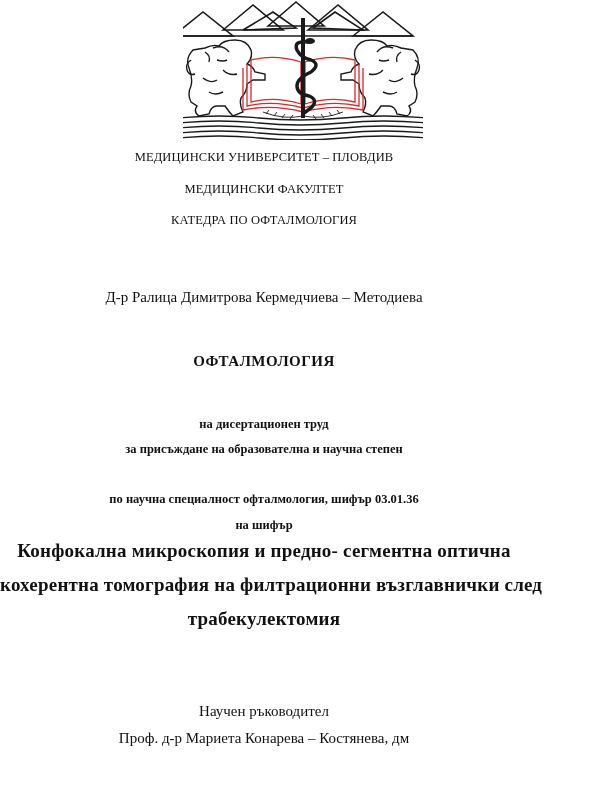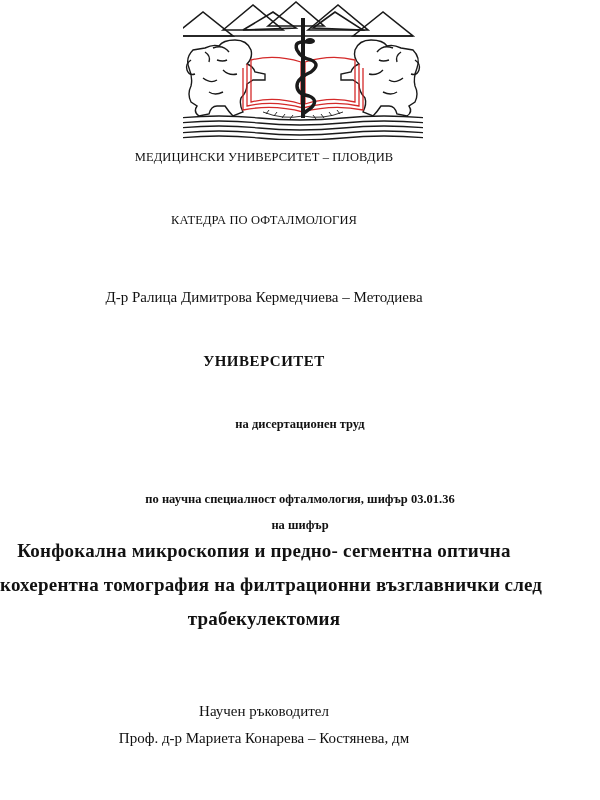--- a/index.html
+++ b/index.html
@@ -29,21 +29,21 @@
     .logo {
       position: absolute;
       left: 183px;
       top: 0;
       width: 240px;
       height: 140px;
     }
     .hdr { font-size: 12.5px; letter-spacing: 0.1px; }
     .author { font-size: 15px; font-weight: normal; }
     .kind { font-size: 15px; font-weight: bold; letter-spacing: 0.5px; }
-    .sub { font-size: 12.5px; font-weight: bold; padding-left: 36px; }
+    .sub { font-size: 12.5px; font-weight: bold; }
     .title { font-size: 19px; font-weight: bold; letter-spacing: 0.2px; }
     .sup { font-size: 15px; }
   </style>
 </head>
 <body>
 
 <div class="page">
 
   <svg class="logo" viewBox="0 0 240 140" xmlns="http://www.w3.org/2000/svg">
 
@@ -94,27 +94,29 @@
     <g fill="none" stroke="#1a1a1a" stroke-width="1.3">
       <path d="M-4,118 q40,-4 80,0 q40,4 84,0 q40,-4 84,0"></path>
       <path d="M-4,123 q40,-4 80,0 q40,4 84,0 q40,-4 84,0"></path>
       <path d="M-4,128 q40,-4 80,0 q40,4 84,0 q40,-4 84,0"></path>
       <path d="M-4,133 q40,-4 80,0 q40,4 84,0 q40,-4 84,0"></path>
       <path d="M-4,138 q40,-4 80,0 q40,4 84,0 q40,-4 84,0"></path>
     </g>
   </svg>
 
   <div class="line hdr" style="top:150px;">МЕДИЦИНСКИ УНИВЕРСИТЕТ – ПЛОВДИВ</div>
+  <div class="line hdr" style="top:182px;">МЕДИЦИНСКИ ФАКУЛТЕТ</div>
   <div class="line hdr" style="top:213px;">КАТЕДРА ПО ОФТАЛМОЛОГИЯ</div>
 
   <div class="line author" style="top:289px;">Д-р Ралица Димитрова Кермедчиева – Методиева</div>
 
-  <div class="line kind" style="top:353px;">УНИВЕРСИТЕТ</div>
+  <div class="line kind" style="top:353px;">ОФТАЛМОЛОГИЯ</div>
 
   <div class="line sub" style="top:417px;">на дисертационен труд</div>
+  <div class="line sub" style="top:442px;">за присъждане на образователна и научна степен</div>
   <div class="line sub" style="top:492px;">по научна специалност офталмология, шифър 03.01.36</div>
   <div class="line sub" style="top:518px;">на шифър</div>
 
   <div class="line title" style="top:540px;">Конфокална микроскопия и предно- сегментна оптична</div>
   <div class="line title" style="top:574px;">кохерентна томография на филтрационни възглавнички след</div>
   <div class="line title" style="top:608px;">трабекулектомия</div>
 
   <div class="line sup" style="top:703px;">Научен ръководител</div>
   <div class="line sup" style="top:730px;">Проф. д-р Мариета Конарева – Костянева, дм</div>
 

